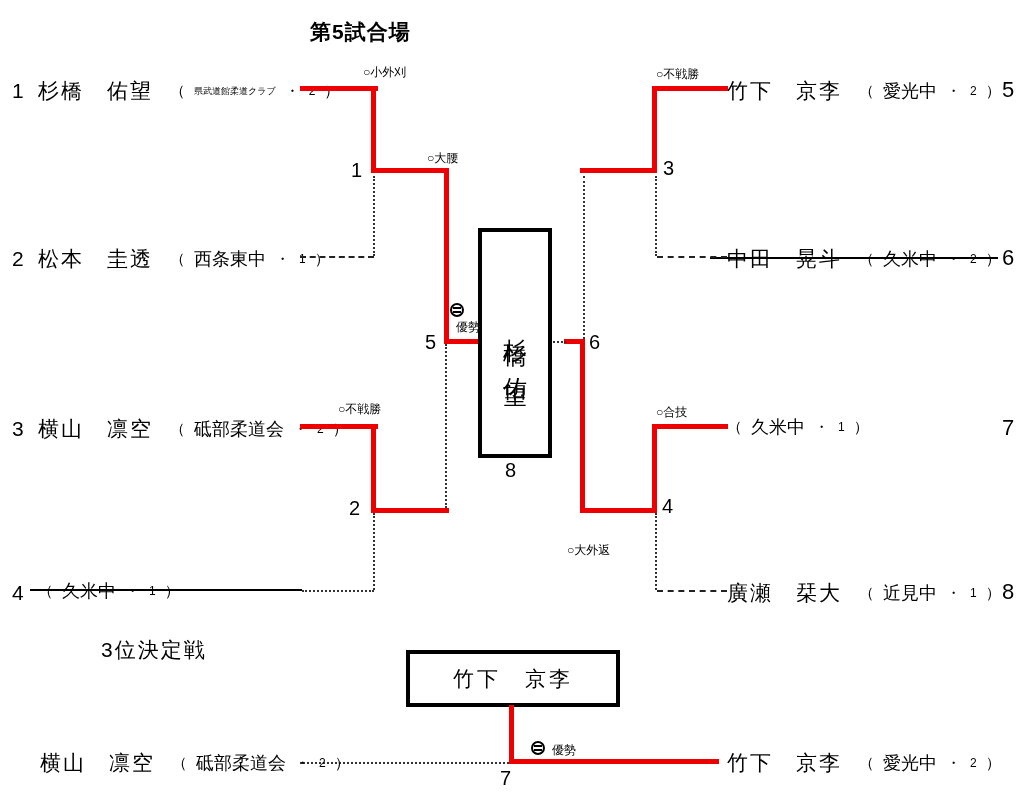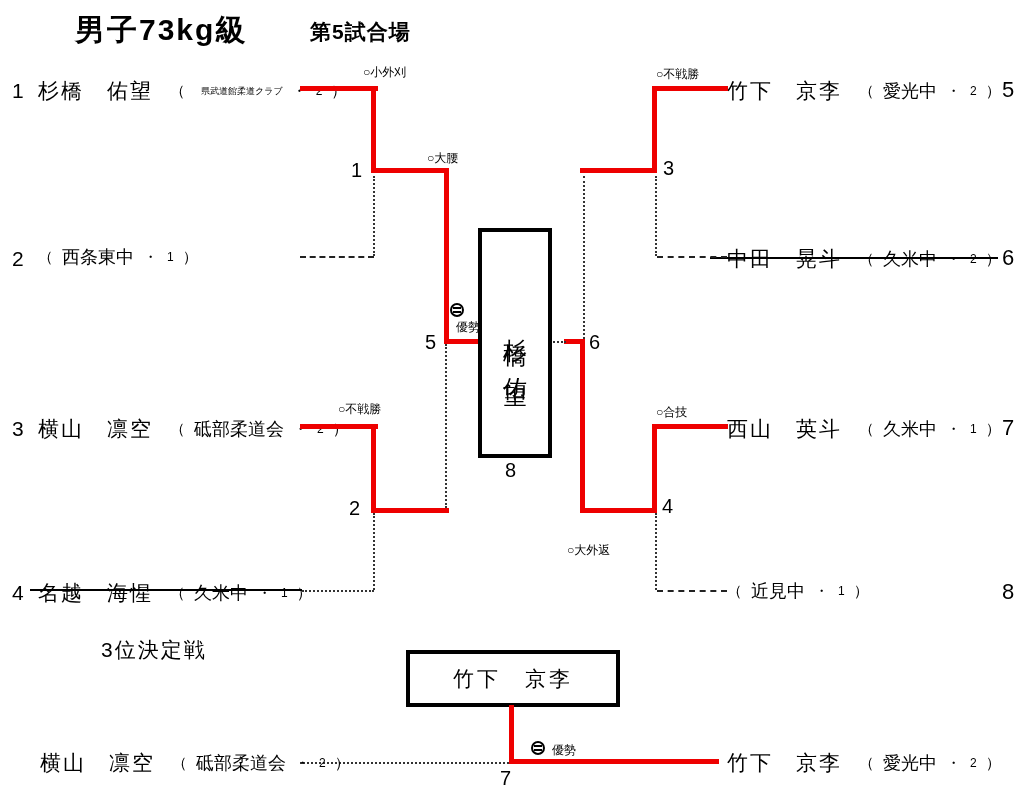--- a/index.html
+++ b/index.html
@@ -8,21 +8,21 @@
   .abs{position:absolute;}
   
   .title{font-size:30px;font-weight:bold;letter-spacing:2px;}
   .venue{font-size:21px;font-weight:bold;letter-spacing:1px;text-align:right;}
   .seed{font-size:21px;line-height:1;}
   .rseed{font-size:22px;line-height:1;}
   .prow{position:absolute;display:flex;align-items:center;white-space:nowrap;}
   .pname{font-size:21px;letter-spacing:2px;width:132px;display:inline-block;}
   .aff{display:inline-flex;align-items:center;gap:9px;font-size:15px;}
   .aff .club{font-size:18px;}
-  .aff .club.tiny{font-size:9px;margin-left:7px;}
+  .aff .club.tiny{font-size:9px;}
   .aff .grade{font-size:12px;}
   .anno{font-size:12px;line-height:1;white-space:nowrap;}
   .mnum{font-size:20px;line-height:1;}
   .label3rd{font-size:21px;letter-spacing:2px;}
   
   .rl{position:absolute;background:#ee0000;}
   .vdot{position:absolute;width:0;border-left:2px dotted #333;}
   .hdot{position:absolute;height:0;border-top:2px dotted #333;}
   .hdash{position:absolute;height:0;border-top:2px dashed #222;}
   .strike{position:absolute;height:2px;background:#000;}
@@ -36,59 +36,58 @@
          border-radius:50%;}
   .yusei::before,.yusei::after{content:"";position:absolute;left:1px;right:1px;height:2px;background:#000;}
   .yusei::before{top:2px;}
   .yusei::after{bottom:2px;}
 </style>
 </head>
 <body>
 
 <div id="sheet">
 
-  <div class="abs title" style="left:75px;top:10px">男子73kg級</div>
   <div class="abs venue" style="left:310px;top:18px">第5試合場</div>
 
   <span class="abs seed" style="left:12px;top:80px">1</span>
   <span class="abs seed" style="left:12px;top:248px">2</span>
   <span class="abs seed" style="left:12px;top:418px">3</span>
   <span class="abs seed" style="left:12px;top:582px">4</span>
 
   <div class="prow" style="left:38px;top:77px">
     <span class="pname">杉橋　佑望</span>
     <span class="aff">
         <span>（</span>
         <span class="club tiny">県武道館柔道クラブ</span>
         <span>・</span>
         <span class="grade">2</span>
         <span>）</span>
       </span>
   </div>
   <div class="prow" style="left:38px;top:245px">
+    <span class="pname">松本　圭透</span>
     <span class="aff">
         <span>（</span>
         <span class="club">西条東中</span>
         <span>・</span>
         <span class="grade">1</span>
         <span>）</span>
       </span>
   </div>
   <div class="prow" style="left:38px;top:415px">
     <span class="pname">横山　凛空</span>
     <span class="aff">
         <span>（</span>
         <span class="club">砥部柔道会</span>
         <span>・</span>
         <span class="grade">2</span>
         <span>）</span>
       </span>
   </div>
   <div class="prow" style="left:38px;top:579px">
-    <span class="pname">名越　海惺</span>
     <span class="aff">
         <span>（</span>
         <span class="club">久米中</span>
         <span>・</span>
         <span class="grade">1</span>
         <span>）</span>
       </span>
   </div>
   <div class="strike" style="left:30px;top:589px;width:272px"></div>
 
@@ -112,30 +111,30 @@
     <span class="aff">
         <span>（</span>
         <span class="club">久米中</span>
         <span>・</span>
         <span class="grade">2</span>
         <span>）</span>
       </span>
   </div>
   <div class="strike" style="left:710px;top:257px;width:288px"></div>
   <div class="prow" style="left:727px;top:415px">
-    <span class="pname">西山　英斗</span>
     <span class="aff">
         <span>（</span>
         <span class="club">久米中</span>
         <span>・</span>
         <span class="grade">1</span>
         <span>）</span>
       </span>
   </div>
   <div class="prow" style="left:727px;top:579px">
+    <span class="pname">廣瀬　栞大</span>
     <span class="aff">
         <span>（</span>
         <span class="club">近見中</span>
         <span>・</span>
         <span class="grade">1</span>
         <span>）</span>
       </span>
   </div>
 
   <div class="rl" style="left:300px;top:86px;width:78px;height:5px"></div>

